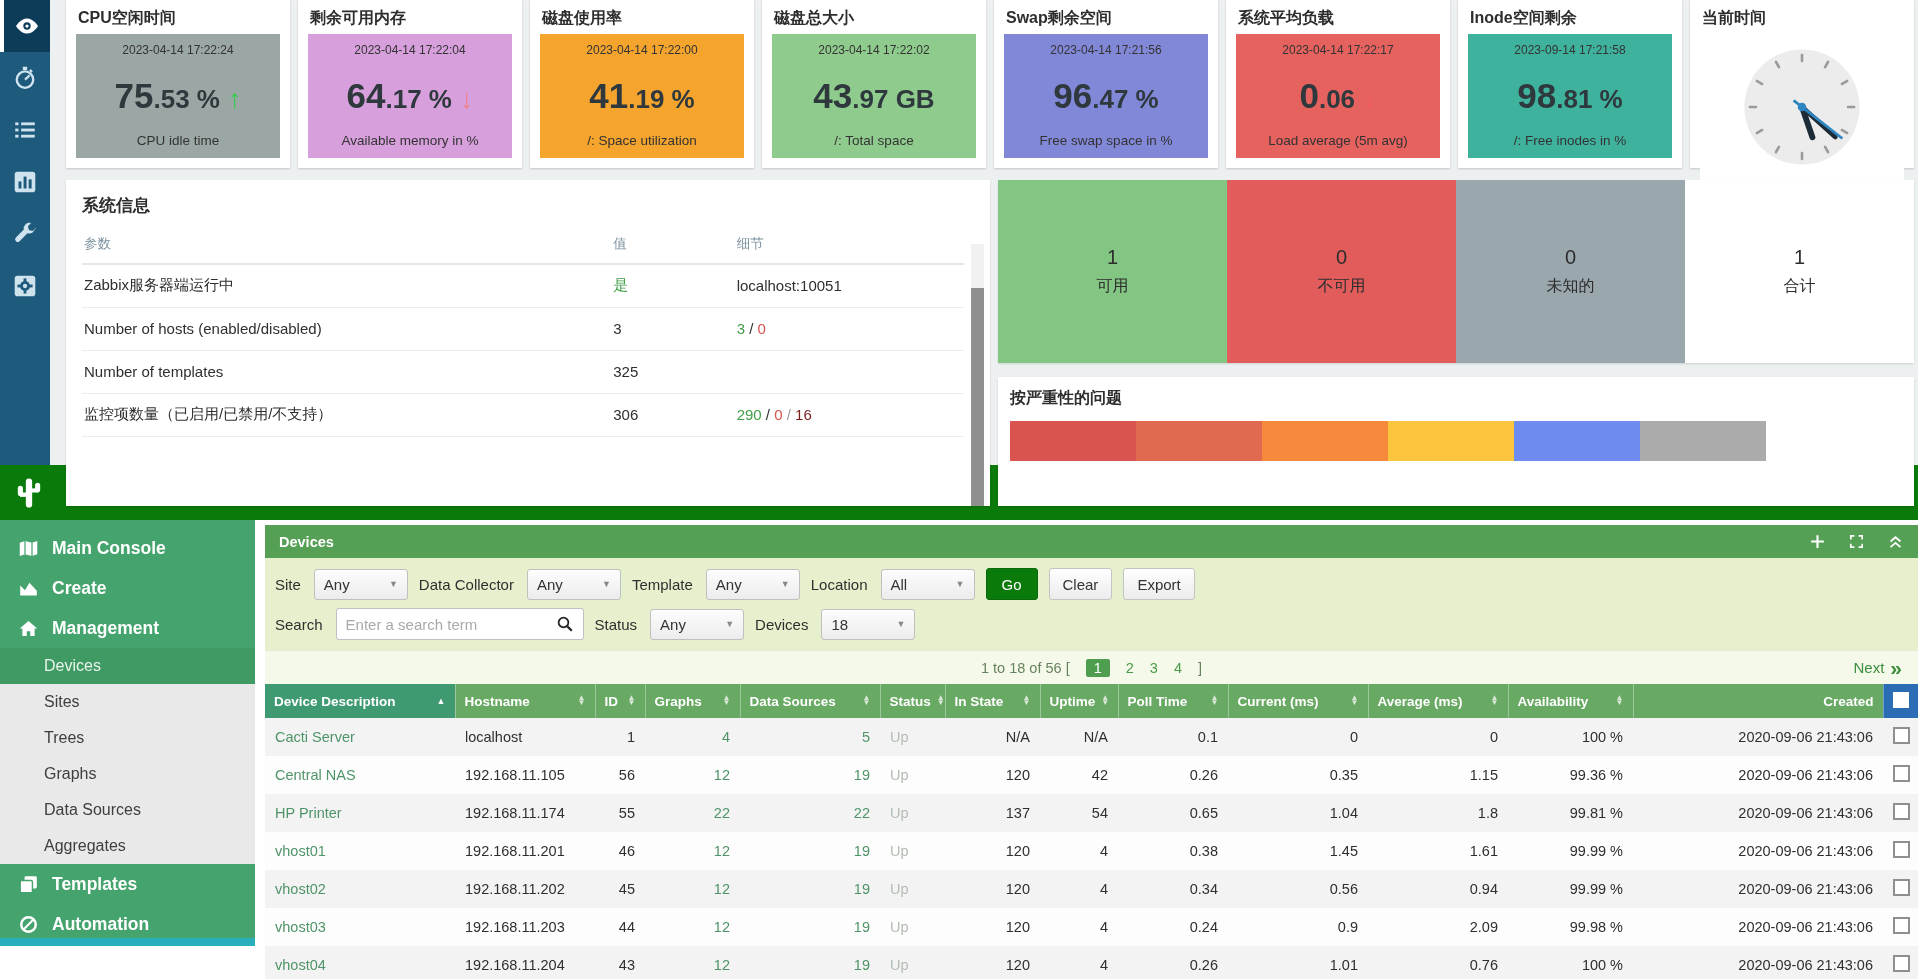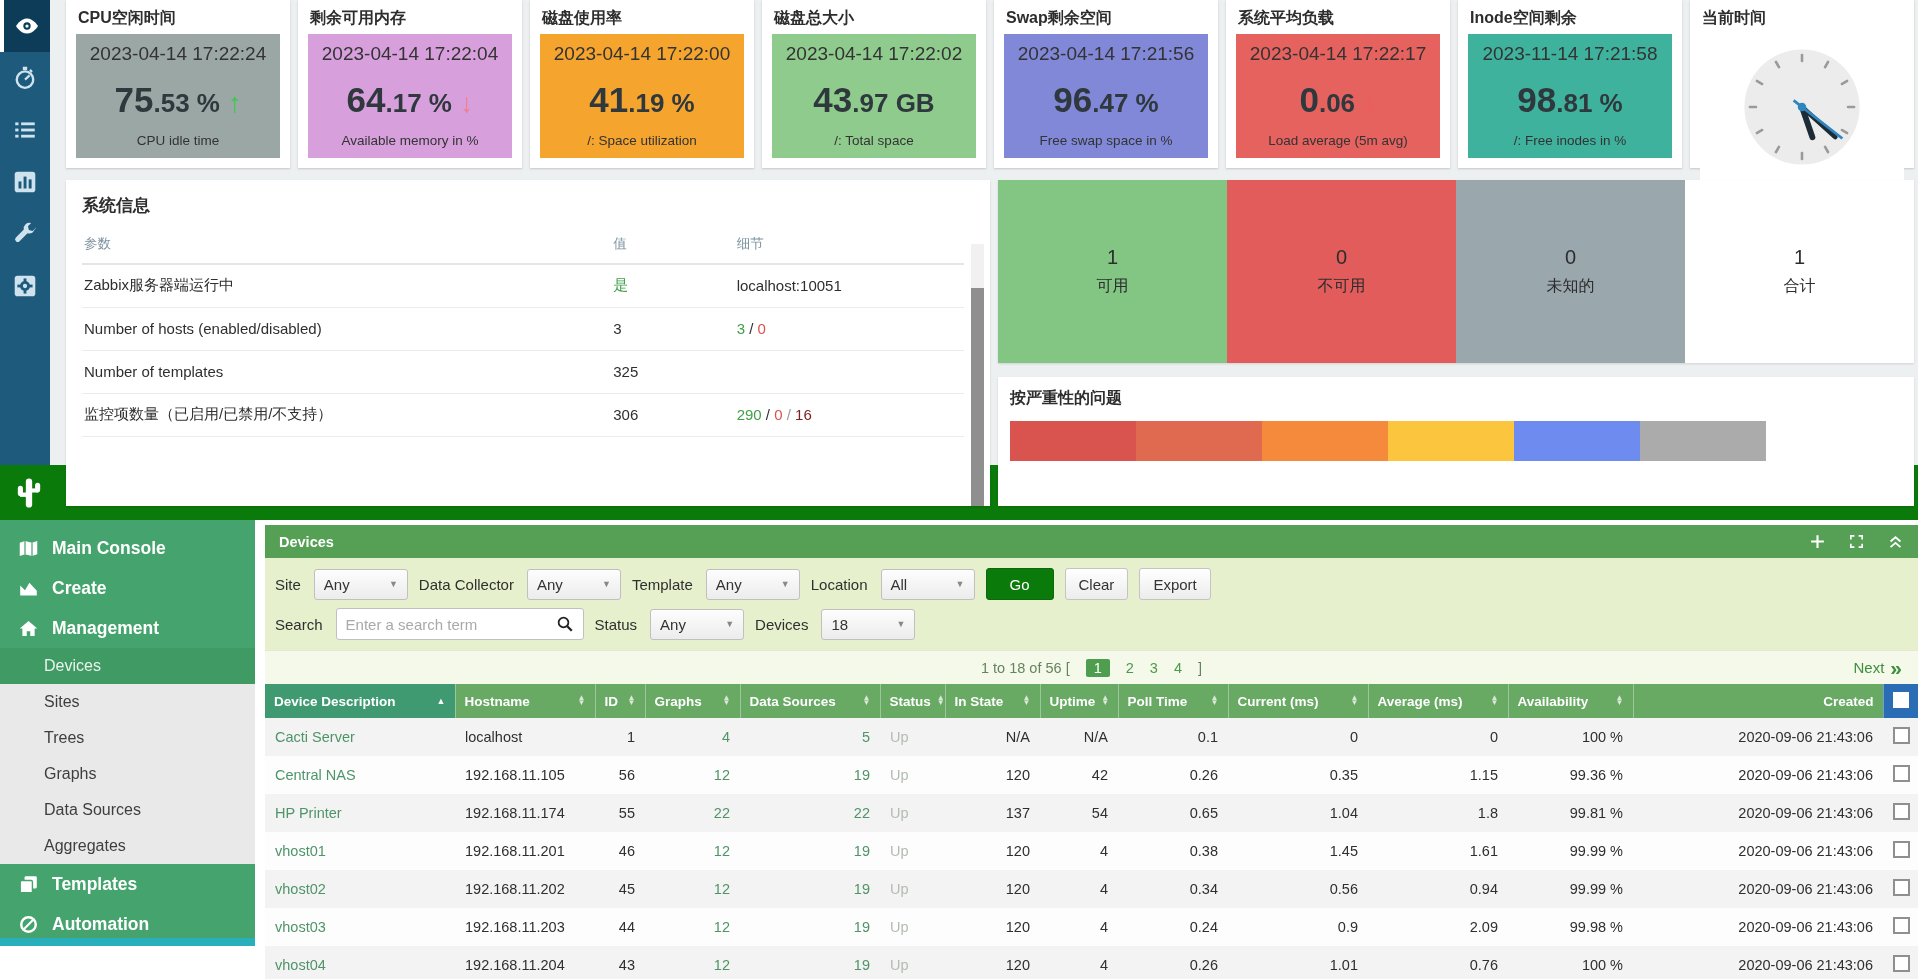--- a/index.html
+++ b/index.html
@@ -12,21 +12,21 @@
   .z-rail { width:50px; background:#1d5a7c; flex-shrink:0; }
   .z-rail .ricon { height:52px; display:flex; align-items:center; justify-content:center; }
   .z-rail .ricon.active { background:#0d3c59; border-left:4px solid #fff; }
   .z-rail svg { width:26px; height:26px; }
   .z-main { flex:1; padding:0 4px 0 16px; }
   .cards { display:flex; gap:8px; height:168px; }
   .card { width:224px; background:#fff; box-shadow:0 1px 2px rgba(0,0,0,.18); display:flex; flex-direction:column; }
   .card-title { font-size:16px; font-weight:bold; color:#2d2d2d; padding:8px 12px 5px; white-space:nowrap; }
   .card-body { margin:0 10px 10px; flex:1; display:flex; flex-direction:column; align-items:center; justify-content:space-between; padding:9px 4px 10px; }
   .card-body.clockbody { background:#fff; }
-  .card-date { font-size:19px; color:#333; }
+  .card-date { font-size:12px; color:#333; }
   .card-value { font-size:35px; font-weight:bold; color:#2e383d; display:flex; align-items:baseline; line-height:1; }
   .card-value .vrest { font-size:26px; font-weight:bold; }
   .card-arrow { font-size:27px; font-weight:bold; margin-left:8px; line-height:1; }
   .card-caption { font-size:13.5px; color:#333; }
   .panels { display:flex; margin-top:12px; height:326px; }
   .sysinfo { width:924px; background:#fff; box-shadow:0 1px 2px rgba(0,0,0,.12); padding:14px 26px 0 16px; position:relative; overflow:hidden; flex-shrink:0; }
   .sysinfo h2 { font-size:17px; color:#2d2d2d; margin-bottom:14px; }
   .ztable { width:100%; border-collapse:collapse; }
   .ztable th { text-align:left; font-weight:normal; color:#7e93a0; font-size:13.5px; padding:4px 6px 10px 2px; border-bottom:2px solid #e3e7ea; }
   .ztable td { font-size:15px; color:#2f2f2f; padding:0 6px 0 2px; height:43px; border-bottom:1px solid #ececec; }
@@ -62,21 +62,21 @@
 
   .ccontent { flex:1; padding:5px 0 0 10px; display:flex; flex-direction:column; min-width:0; }
   .phead { height:33px; background:#55a055; color:#fff; display:flex; align-items:center; font-weight:bold; font-size:14.5px; padding:0 14px; flex-shrink:0; }
   .ptools { margin-left:auto; display:flex; align-items:center; gap:22px; }
   .ptools svg { width:17px; height:17px; }
   .filters { background:#e7f0cd; padding:2px 10px 10px; flex-shrink:0; }
   .frow { display:flex; align-items:center; gap:11px; margin-top:8px; font-size:15px; color:#2f2f2f; }
   .flabel { margin-right:2px; }
   .fselect { background:linear-gradient(#fdfdfd,#ececec); border:1px solid #c0c0c0; border-radius:3px; height:31px; min-width:94px; display:flex; align-items:center; justify-content:space-between; padding:0 9px; color:#333; gap:28px; }
   .caret { font-size:9px; color:#888; }
-  .go-btn { background:#0a7a0a; color:#fff; border:1px solid #0a6a0a; border-radius:3px; height:32px; padding:0 23px; font-size:15px; display:flex; align-items:center; }
+  .go-btn { background:#0a7a0a; color:#fff; border:1px solid #0a6a0a; border-radius:3px; height:32px; padding:0 15px; font-size:15px; display:flex; align-items:center; }
   .btn { background:linear-gradient(#ffffff,#ececec); border:1px solid #c4c4c4; border-radius:3px; height:32px; padding:3px 13px; font-size:15px; color:#333; display:flex; align-items:center; }
   .search-box { background:#fff; border:1px solid #c0c0c0; border-radius:3px; width:248px; height:32px; display:flex; align-items:center; padding:0 9px; }
   .search-box input { border:none; outline:none; flex:1; font-size:15px; color:#333; background:transparent; font-family:inherit; }
   .search-box input::placeholder { color:#a9a9a9; }
   .pagerow { background:#f5f9ea; height:34px; display:flex; align-items:center; position:relative; flex-shrink:0; border-top:1px solid #e3e9d4; }
   .pageinfo { margin:0 auto; font-size:14.5px; color:#66835f; display:flex; gap:16px; align-items:center;justify-content:space-between; }
   .pgbox { background:#4f9e4f; color:#fff; padding:1px 8px; border-radius:2px; }
   .pglink { color:#4a9a4a; }
   .next { position:absolute; right:16px; top:0; bottom:0; display:flex; align-items:center; gap:6px; color:#3d8f3d; font-size:15px; }
   .next .glyph { font-size:21px; font-weight:bold; line-height:1; }
@@ -227,21 +227,21 @@
                 <span>0</span>
                 <span class="vrest">.06</span>
                 <span class="card-arrow" style="color: rgb(240, 89, 95);">↓</span>
               </div>
               <div class="card-caption">Load average (5m avg)</div>
             </div>
           </div>
           <div class="card">
             <div class="card-title">Inode空间剩余</div>
             <div class="card-body" style="background: rgb(63, 178, 157);">
-              <div class="card-date">2023-11-14 17:21:58</div>
+              <div class="card-date">2023-09-14 17:21:58</div>
               <div class="card-value">
                 <span>98</span>
                 <span class="vrest">.81 %</span>
               </div>
               <div class="card-caption">/: Free inodes in %</div>
             </div>
           </div>
           <div class="card">
             <div class="card-title">当前时间</div>
             <div class="card-body clockbody">

